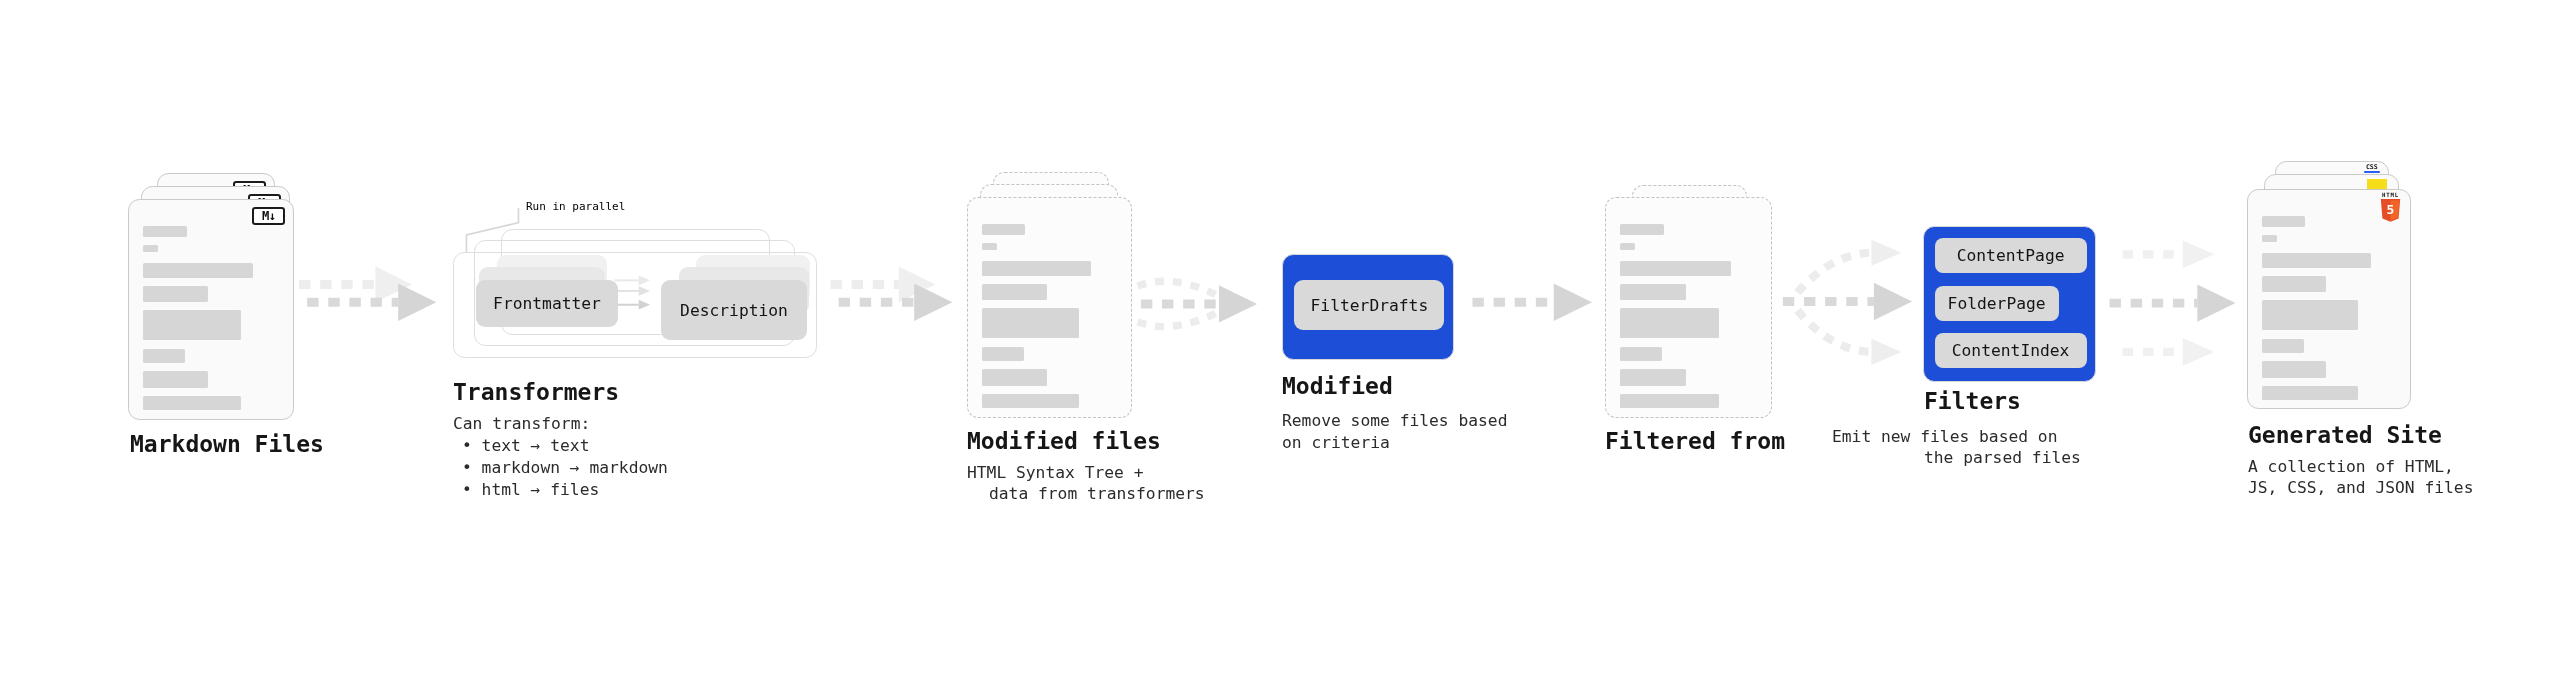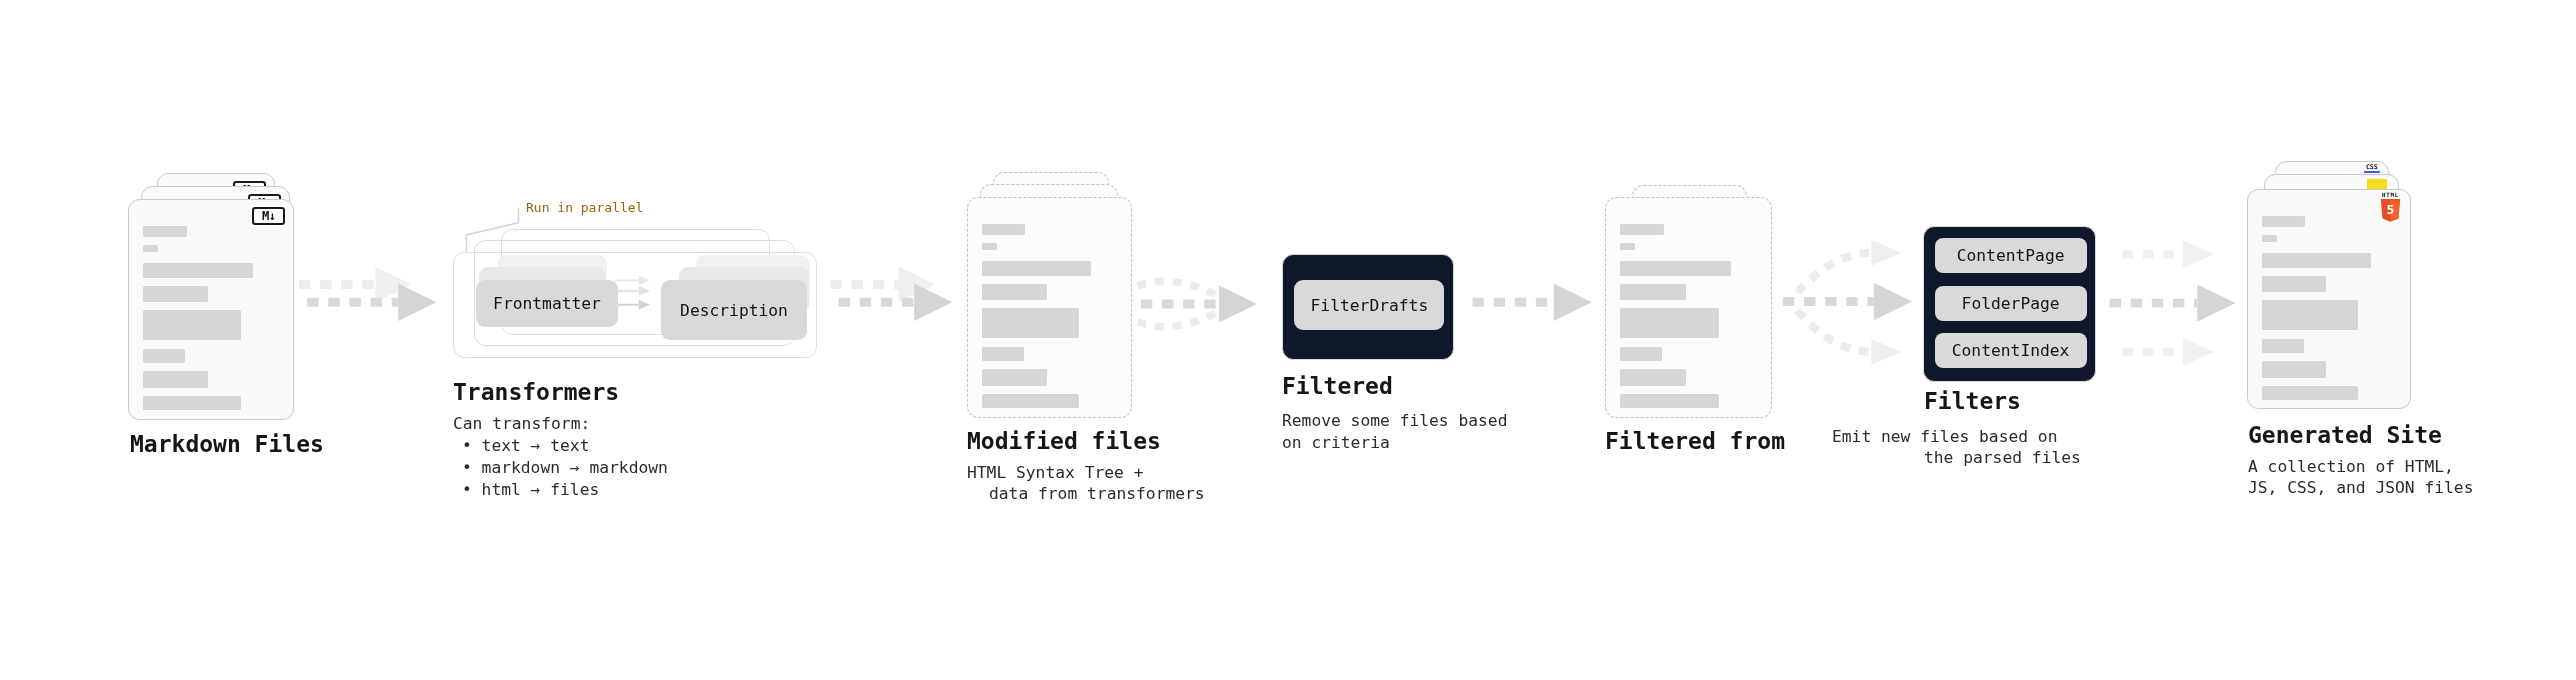--- a/index.html
+++ b/index.html
@@ -22,30 +22,30 @@
   
   .css-badge{position:absolute;top:1.6px;right:8.1px;width:16.3px;text-align:center;}
   .css-badge .t{font-size:6.5px;font-weight:bold;color:#111;line-height:6.5px;}
   .css-badge .u{height:2.4px;background:#2962F3;margin-top:0.8px;border-radius:0.8px;}
   .js-badge{position:absolute;top:4.1px;right:11.4px;width:19.5px;height:18px;background:#F5DE19;}
   .html5-badge{position:absolute;top:2.4px;right:8.1px;width:23px;text-align:center;}
   .html5-badge .t{font-size:5.7px;font-weight:bold;color:#111;line-height:6.5px;letter-spacing:0.8px;}
 
   
   .frame{position:absolute;border:1.6px solid #dedede;border-radius:11.4px;box-sizing:border-box;background:transparent;}
-  .panel{position:absolute;border:1.6px solid #d9d9d9;border-radius:11.4px;box-sizing:border-box;background:#0f172a;}
+  .panel{position:absolute;border:1.6px solid #d9d9d9;border-radius:11.4px;box-sizing:border-box;background:#1d4ed8;}
   .pill{position:absolute;background:#d9d9d9;border-radius:9px;display:flex;align-items:center;
     justify-content:center;font-size:16.3px;color:#141414;box-sizing:border-box;}
   .pill--ghost1{background:#e8e8e8;}
   .pill--ghost2{background:#f1f1f1;}
 
   
   .label{position:absolute;font-size:23px;font-weight:600;color:#161616;white-space:nowrap;}
   .sub{position:absolute;font-size:16.3px;line-height:21px;color:#2b2b2b;white-space:nowrap;}
-  .note{position:absolute;font-size:13px;color:#a16207;white-space:nowrap;}
+  .note{position:absolute;font-size:11px;color:#000000;white-space:nowrap;}
 </style>
 </head>
 <body>
 
 <div class="canvas">
 
   <svg class="arrow-layer" width="2576" height="681" viewBox="0 0 3170 838">
 
     <g>
       <path d="M368,350 H462" stroke="#ededed" stroke-width="11" stroke-dasharray="14 12" fill="none"></path>
@@ -167,21 +167,21 @@
     </div>
     <div class="label" style="left:967px;top:428px">Modified files</div>
     <div class="sub" style="left:967px;top:462px">HTML Syntax Tree +</div>
     <div class="sub" style="left:989px;top:483px">data from transformers</div>
   </div>
 
   <div>
     <div class="panel abs" style="left:1282px;top:254px;width:172px;height:106px;z-index:2">
       <div class="pill" style="left:11.4px;top:25px;width:150px;height:50px">FilterDrafts</div>
     </div>
-    <div class="label" style="left:1282px;top:373px">Filtered</div>
+    <div class="label" style="left:1282px;top:373px">Modified</div>
     <div class="sub" style="left:1282px;top:410px">Remove some files based</div>
     <div class="sub" style="left:1282px;top:432px">on criteria</div>
   </div>
 
   <div>
     <div class="card card--dashed abs" style="left:1632px;top:185px;width:115px;height:195px;z-index:2"></div>
     <div class="card card--dashed abs" style="left:1605px;top:197px;width:167px;height:221px;z-index:3">
       <div class="bars">
           <div class="bar" style="width: 32%; height: 11.4px;"></div>
           <div class="bar" style="width: 11%; height: 6.5px; margin-bottom: 10.6px;"></div>
@@ -192,21 +192,21 @@
           <div class="bar" style="width: 48%; height: 17px;"></div>
           <div class="bar" style="width: 72%; height: 14px;"></div>
         </div>
     </div>
     <div class="label" style="left:1605px;top:428px">Filtered from</div>
   </div>
 
   <div>
     <div class="panel abs" style="left:1923px;top:226px;width:173px;height:156px;z-index:2">
       <div class="pill" style="left:10.6px;top:11.4px;width:152px;height:35px;border-radius:8.1px">ContentPage</div>
-      <div class="pill" style="left:10.6px;top:59px;width:152px;height:35px;border-radius:8.1px">FolderPage</div>
+      <div class="pill" style="left:10.6px;top:59px;width:124px;height:35px;border-radius:8.1px">FolderPage</div>
       <div class="pill" style="left:10.6px;top:106px;width:152px;height:35px;border-radius:8.1px">ContentIndex</div>
     </div>
     <div class="label" style="left:1924px;top:388px">Filters</div>
     <div class="sub" style="left:1832px;top:426px">Emit new files based on</div>
     <div class="sub" style="left:1924px;top:447px">the parsed files</div>
   </div>
 
   <div>
     <div class="card abs" style="left:2275px;top:161px;width:114px;height:195px;z-index:2">
       <div class="css-badge">

